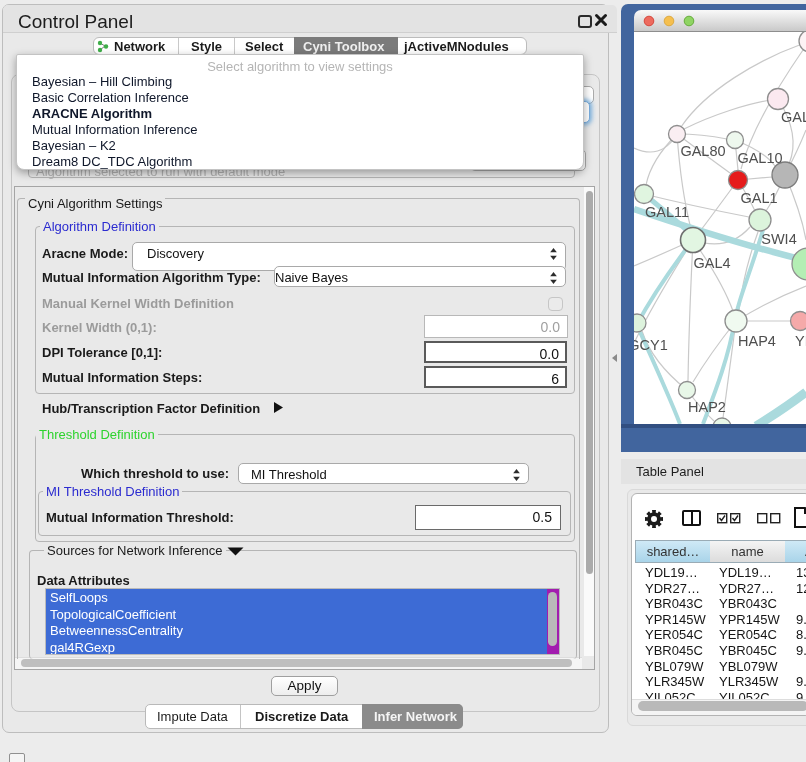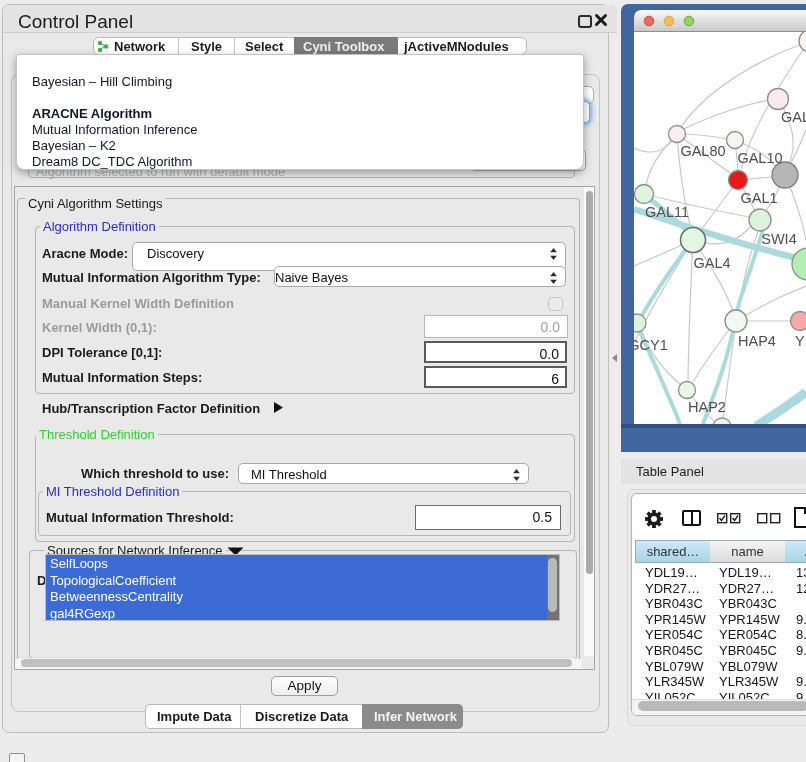--- a/index.html
+++ b/index.html
@@ -115,48 +115,50 @@
 <div class="lbl" style="left:46px;top:510px">Mutual Information Threshold:</div>
 <div class="fld" style="left:415px;top:505px;width:146px;height:25px;line-height:23px;border:1px solid #6a6a6a;box-sizing:border-box;padding-right:8px">0.5</div>
 
 <div class="grp" style="left:29px;top:550px;width:546px;height:108px;border-bottom:none"></div>
 <div class="gt" style="left:44px;top:544px;color:#1a1a1a">Sources for Network Inference</div>
 <svg class="abs" style="left:227px;top:547px" width="17" height="9" viewBox="0 0 17 9">
   <path d="M0.5 0.5 L16.5 0.5 L8.5 8.5 Z" fill="#111"></path>
   </svg>
 <div class="lbl" style="left:37px;top:573px">Data Attributes</div>
 
-<div class="abs" style="left:45px;top:554px;width:515px;height:67px;background:#737373;border:1px solid #bbb;box-sizing:border-box;overflow:hidden">
+<div class="abs" style="left:45px;top:588px;width:515px;height:67px;background:#a21caf;border:1px solid #bbb;box-sizing:border-box;overflow:hidden">
   <div style="position:absolute;left:0;top:0;width:501px;height:67px;background:#3d6bd5"></div>
   <div style="position:absolute;left:4px;top:1px;font-size:13px;color:#fff;line-height:16.6px;white-space:pre">SelfLoops
 TopologicalCoefficient
 BetweennessCentrality
 gal4RGexp</div>
   <div style="position:absolute;right:2px;top:3px;width:9px;height:54px;background:#b9b9b9;border-radius:5px"></div>
 </div>
 
 <div class="abs" style="left:271px;top:676px;width:67px;height:20px;background:linear-gradient(#ffffff,#ededed);
   border:1px solid #9f9f9f;border-radius:5px;font-size:13.5px;color:#111;text-align:center;line-height:18px;box-sizing:border-box">Apply</div>
 
 <div class="abs" style="left:145px;top:704px;width:318px;height:25px;background:#fff;border:1px solid #b9b9b9;border-radius:5px;box-sizing:border-box"></div>
 <div class="abs" style="left:240px;top:705px;width:1px;height:23px;background:#c4c4c4"></div>
 <div class="abs" style="left:362px;top:704px;width:101px;height:25px;background:#8b8b8b;border-radius:0 5px 5px 0"></div>
-<div class="abs" style="left:157px;top:709px;font-size:13px;font-weight:bold;color:#1a1a1a">Impute Data</div>
+<div class="abs" style="left:157px;top:709px;font-size:13px;font-weight:normal;color:#1a1a1a">Impute Data</div>
 <div class="abs" style="left:255px;top:709px;font-size:13px;font-weight:bold;color:#1a1a1a">Discretize Data</div>
 <div class="abs" style="left:374px;top:709px;font-size:13px;font-weight:bold;color:#f5f5f5">Infer Network</div>
 
 <svg class="abs" style="left:611px;top:353px" width="7" height="10" viewBox="0 0 7 10">
   <path d="M6 1 L1 5 L6 9 Z" fill="#8a8a8a"></path>
   </svg>
 
 <div class="abs" style="left:9px;top:753px;width:14px;height:12px;background:#f5f5f5;border:1px solid #909090;border-radius:2px"></div>
 
 <div class="abs" style="left:16px;top:54px;width:568px;height:116px;background:#fff;
   border:1px solid #c3c3c3;border-radius:2px 2px 8px 8px;box-shadow:0 3px 9px rgba(0,0,0,.35);box-sizing:border-box;z-index:50">
+  <div style="position:absolute;left:0;top:4px;width:100%;text-align:center;font-size:13px;color:#b5b5b5">Select algorithm to view settings</div>
   <div class="ditem" style="top:19px">Bayesian – Hill Climbing</div>
+  <div class="ditem" style="top:35px">Basic Correlation Inference</div>
   <div class="ditem b" style="top:51px">ARACNE Algorithm</div>
   <div class="ditem" style="top:67px">Mutual Information Inference</div>
   <div class="ditem" style="top:83px">Bayesian – K2</div>
   <div class="ditem" style="top:99px">Dream8 DC_TDC Algorithm</div>
 </div>
 
 <div class="abs" style="left:621px;top:4px;width:185px;height:448px;background:#41659e;border-radius:7px 0 0 0"></div>
 <div class="abs" style="left:621px;top:424px;width:185px;height:4px;background:#324f81"></div>
 <div class="abs" style="left:634px;top:10px;width:172px;height:22px;background:linear-gradient(#f9f9f9,#c9c9c9);
   border-bottom:1px solid #8e8e8e;border-radius:7px 0 0 0;box-sizing:border-box"></div>

